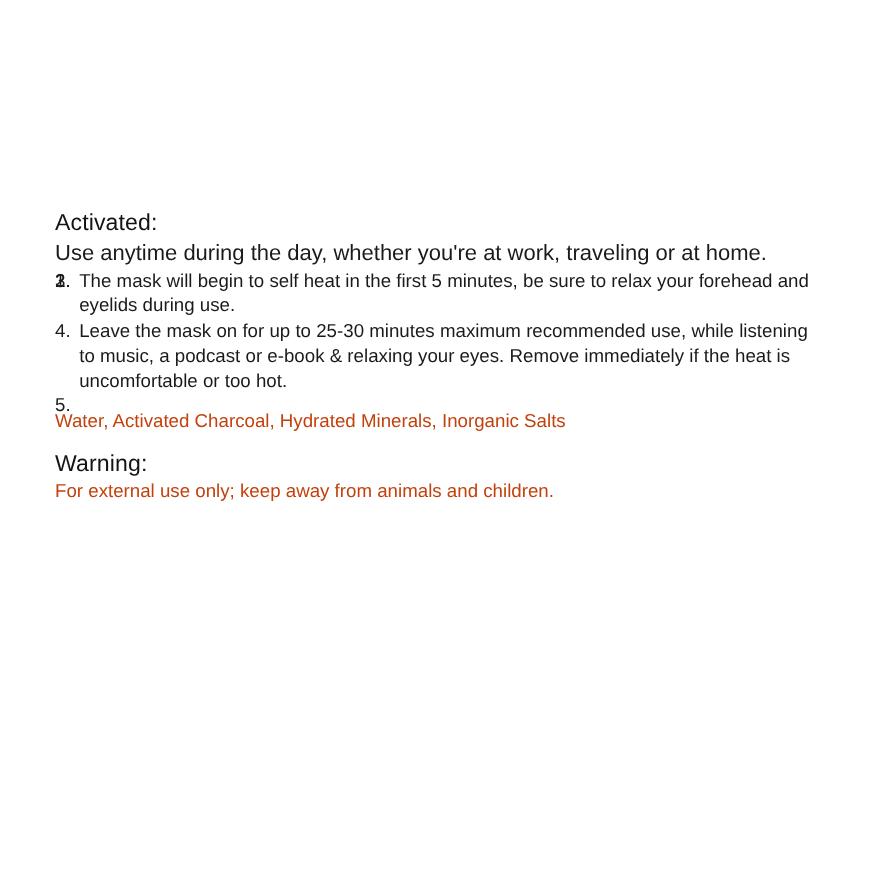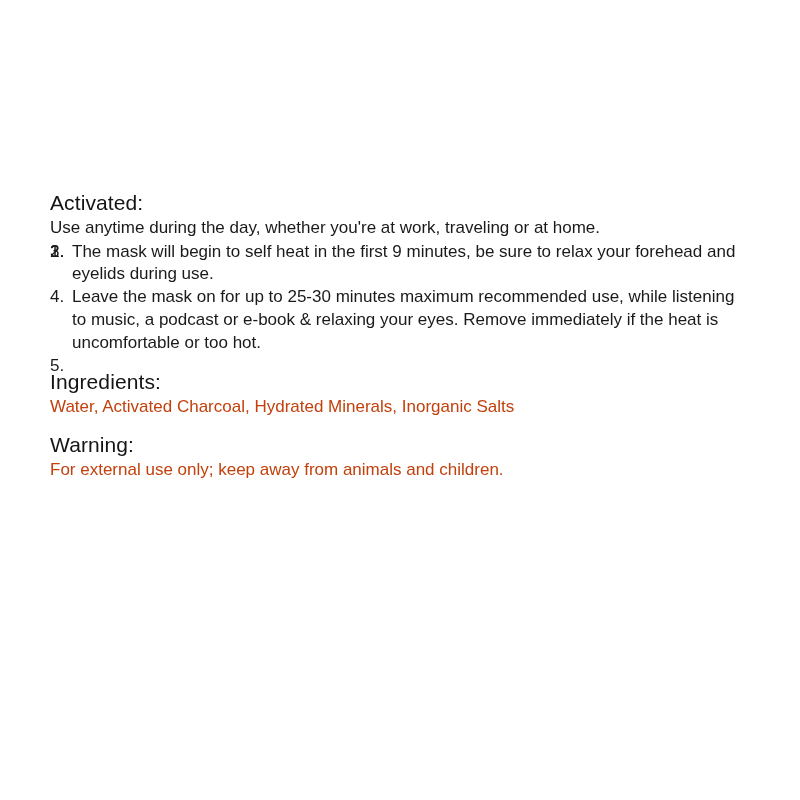--- a/index.html
+++ b/index.html
@@ -22,21 +22,21 @@
   }
   .section-heading {
     font-size: 21px;
     font-weight: 400;
     line-height: 1.25;
     color: #141414;
     margin: 0 0 1px 0;
     letter-spacing: 0.1px;
   }
   .intro {
-    font-size: 17px;
+    font-size: 20px;
     line-height: 1.32;
     color: #1a1a1a;
     margin: 0 0 1px 0;
   }
   ol.steps {
     list-style: none;
     margin: 0;
     padding: 0;
   }
   ol.steps li {
@@ -74,34 +74,33 @@
 
   <ol class="steps">
     <li>
       <span class="num">1.</span>
     </li>
     <li>
       <span class="num">2.</span>
     </li>
     <li>
       <span class="num">3.</span>
-      <span>The mask will begin to self heat in the first 9 minutes, be sure to relax your forehead and eyelids during use.</span>
+      <span>The mask will begin to self heat in the first 5 minutes, be sure to relax your forehead and eyelids during use.</span>
     </li>
     <li>
       <span class="num">4.</span>
       <span>Leave the mask on for up to 25-30 minutes maximum recommended use, while listening to music, a podcast or e-book &amp; relaxing your eyes. Remove immediately if the heat is uncomfortable or too hot.</span>
     </li>
     <li>
       <span class="num">5.</span>
     </li>
   </ol>
 
   <div class="block-gap"></div>
 
-  <h2 class="section-heading">Ingredients:</h2>
   <p class="body-line">Water, Activated Charcoal, Hydrated Minerals, Inorganic Salts</p>
 
   <div class="block-gap"></div>
 
   <h2 class="section-heading">Warning:</h2>
   <p class="body-line">For external use only; keep away from animals and children.</p>
 
 </div>
 
 </body></html>

